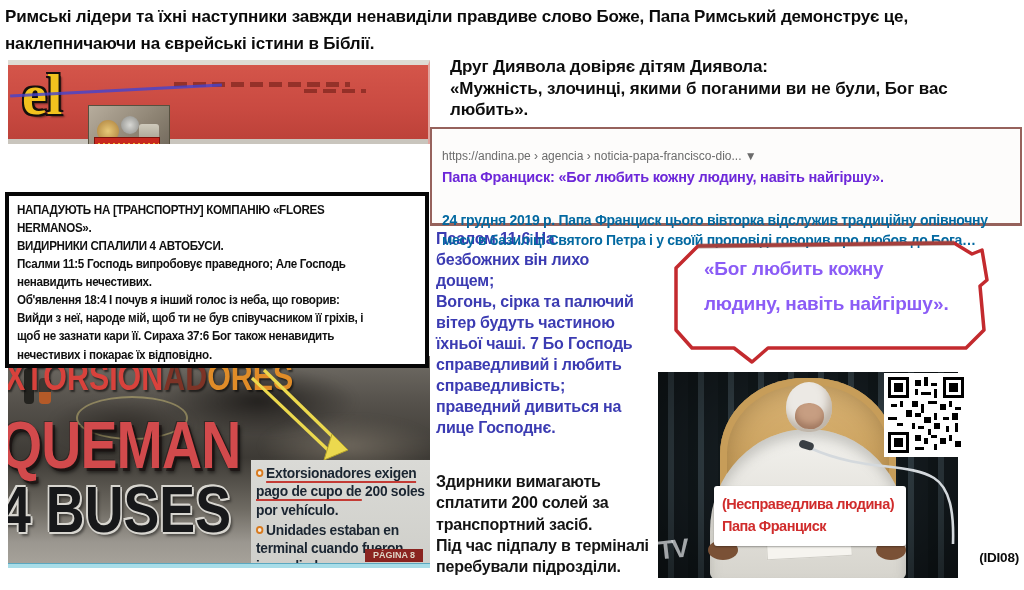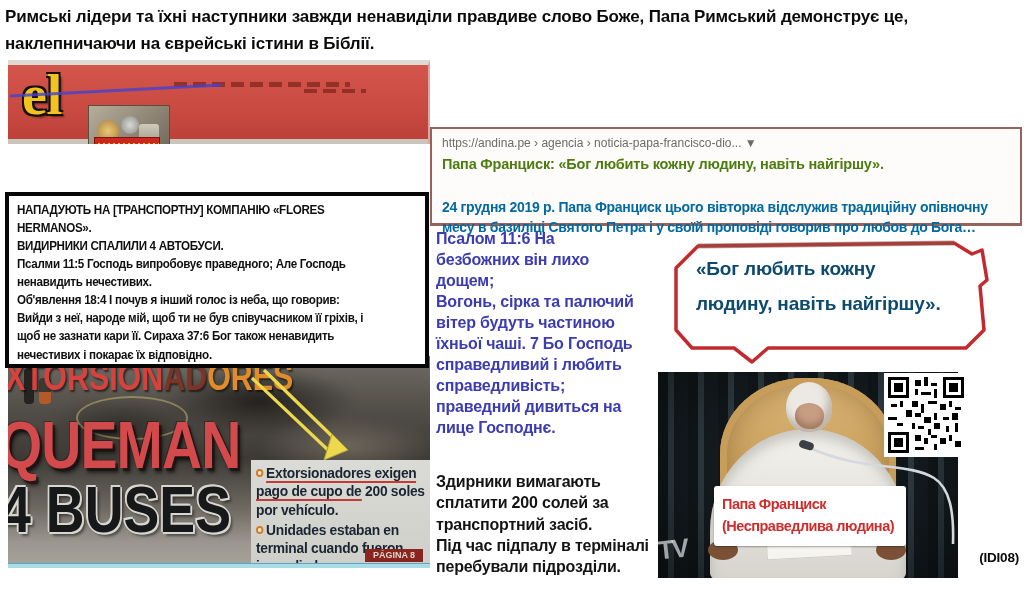--- a/index.html
+++ b/index.html
@@ -140,40 +140,40 @@
   }
 
   
   .devil-quote {
     position:absolute; left:450px; top:56px; width:574px;
     font:700 17px/1.27 "Liberation Sans",sans-serif; letter-spacing:-.1px; color:#0d0d0d;
   }
   .search-result {
     position:absolute; left:430px; top:127px; width:592px; height:99px;
     background:#fdfcfb; border:2px solid #96625c; border-bottom-width:3px;
-    padding:6px 10px; z-index:2;
+    padding:19px 10px; z-index:2;
   }
   .sr-url { font:400 12px/16px "Liberation Sans",sans-serif; color:#6b6b6b; }
-  .sr-title { margin-top:3px; font:700 14.5px/20px "Liberation Sans",sans-serif; letter-spacing:-.2px; color:#4d7c0f; }
+  .sr-title { margin-top:3px; font:700 14.5px/20px "Liberation Sans",sans-serif; letter-spacing:-.2px; color:#6d28d9; }
   .sr-snippet { font:700 14px/20px "Liberation Sans",sans-serif; letter-spacing:-.3px; color:#0369a1;margin-top:23px; }
   .psalm {
     position:absolute; left:436px; top:229px; width:248px;
     font:700 16px/1.31 "Liberation Sans",sans-serif; letter-spacing:-.2px; color:#3b3bb2;
   }
   .extortion {
     position:absolute; left:436px; top:471px; width:258px;
     font:700 16px/1.33 "Liberation Sans",sans-serif; letter-spacing:-.2px; color:#141414;
   }
 
   
   .bubble { position:absolute; left:656px; top:238px; width:346px; height:128px; z-index:3; }
   .bubble-svg { position:absolute; inset:0; }
   .bubble-text {
-    position:absolute; left:40px; top:14px;
-    font:700 19px/1.83 "Liberation Sans",sans-serif; letter-spacing:-.2px; color:#0c4a6e;
+    position:absolute; left:48px; top:14px;
+    font:700 19px/1.83 "Liberation Sans",sans-serif; letter-spacing:-.2px; color:#8b5cf6;
   }
 
   
   .pope {
     position:absolute; left:658px; top:372px; width:300px; height:206px; overflow:hidden;
     background:repeating-linear-gradient(90deg,#10171a 0 10px,#2e3a40 10px 16px,#141b1f 16px 30px);
   }
   .pope::before {
     content:""; position:absolute; inset:0;
     background:radial-gradient(ellipse at 50% 45%, transparent 40%, rgba(0,0,0,.45) 100%);
@@ -283,20 +283,23 @@
 HERMANOS».
 ВИДИРНИКИ СПАЛИЛИ 4 АВТОБУСИ.
 Псалми 11:5 Господь випробовує праведного; Але Господь
 ненавидить нечестивих.
 Об'явлення 18:4 І почув я інший голос із неба, що говорив:
 Вийди з неї, народе мій, щоб ти не був співучасником її гріхів, і
 щоб не зазнати кари її. Сираха 37:6 Бог також ненавидить
 нечестивих і покарає їх відповідно.</div>
   </div>
 
+  <div class="devil-quote pre">Друг Диявола довіряє дітям Диявола:
+«Мужність, злочинці, якими б поганими ви не були, Бог вас
+любить».</div>
 
   <div class="search-result">
     <div class="sr-url">https://andina.pe › agencia › noticia-papa-francisco-dio... ▼</div>
     <div class="sr-title">Папа Франциск: «Бог любить кожну людину, навіть найгіршу».</div>
     <div class="sr-snippet">24 грудня 2019 р. Папа Франциск цього вівторка відслужив традиційну опівночну месу в базиліці Святого Петра і у своїй проповіді говорив про любов до Бога…</div>
   </div>
 
   <div class="psalm pre">Псалом 11:6 На
 безбожних він лихо
 дощем;
@@ -330,22 +333,22 @@
     <div class="pope-face"></div>
     <div class="pope-paper"></div>
     <div class="hand l"></div>
     <div class="hand r"></div>
     <svg class="mic-svg" viewBox="0 0 300 206">
       <path d="M152 76 C 205 100, 250 90, 276 106 C 292 116, 296 140, 295 172" fill="none" stroke="#d4d9dd" stroke-width="2.6"></path>
       <rect x="141" y="69" width="15" height="8" rx="4" fill="#3a3f44" transform="rotate(18 148 73)"></rect>
     </svg>
     <div class="tv-mark">TV</div>
     <div class="pope-label">
+      <div>(Несправедлива людина)</div>
       <div>Папа Франциск</div>
-      <div>(Несправедлива людина)</div>
     </div>
   </div>
 
   <div class="qr">
     <svg viewBox="0 0 25 25">
       <rect width="25" height="25" fill="#fff"></rect>
       <g fill="#000">
         <path d="M0 0h7v7H0zM18 0h7v7h-7zM0 18h7v7H0z"></path>
       </g>
       <g fill="#fff">

